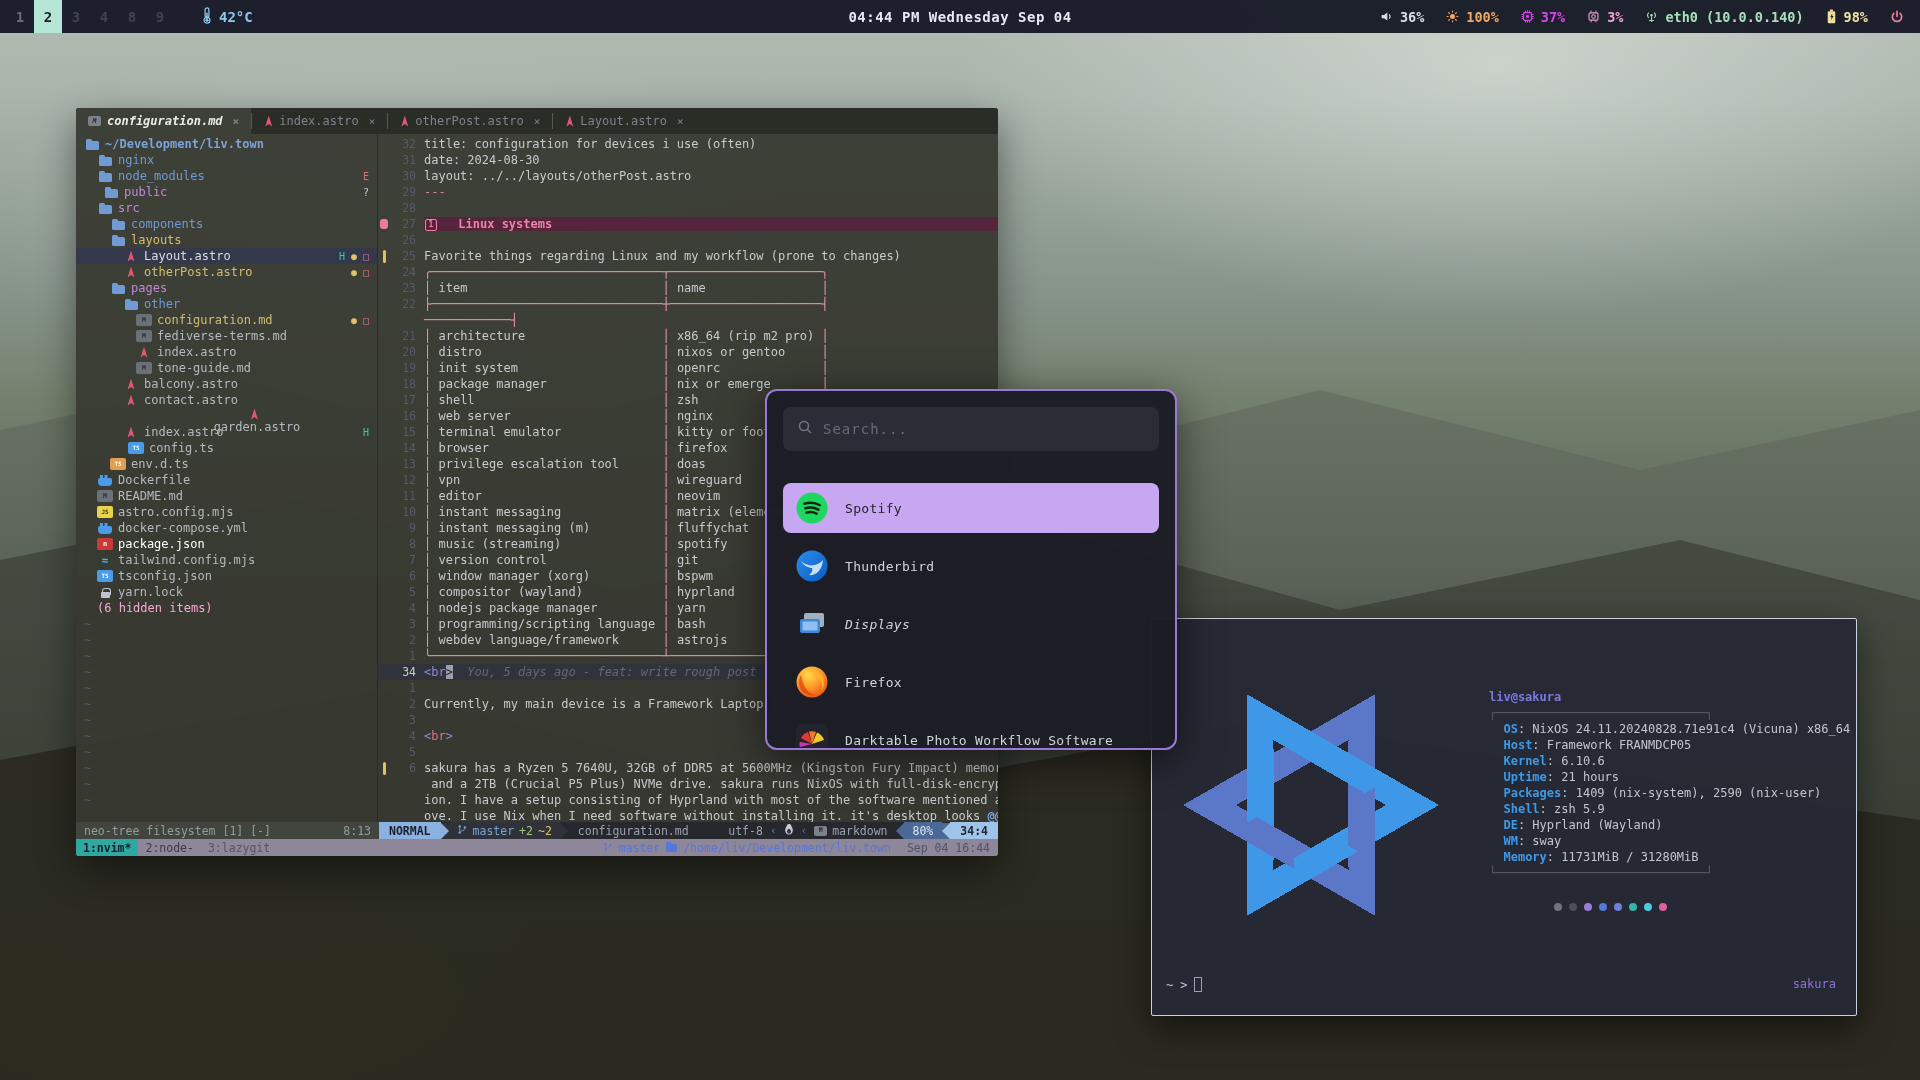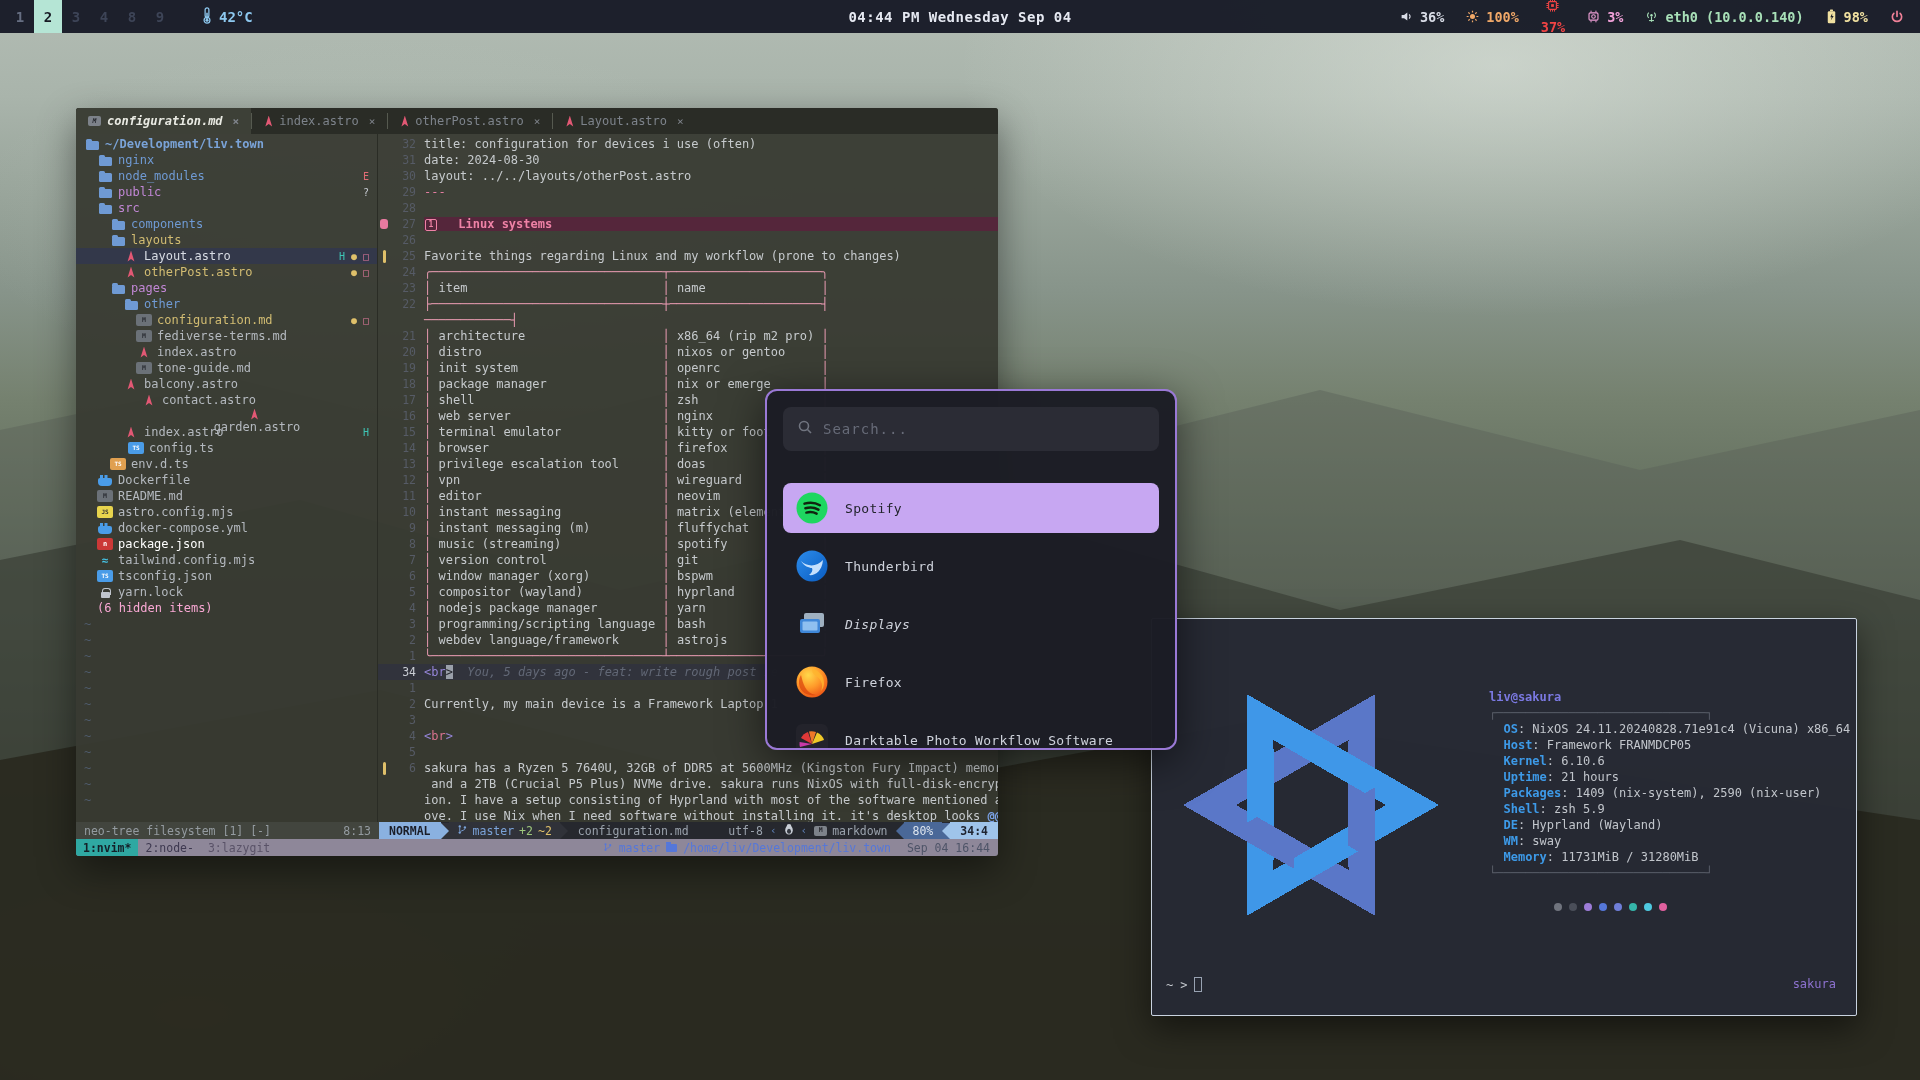--- a/index.html
+++ b/index.html
@@ -186,21 +186,21 @@
         <span>
           <svg viewBox="0 0 16 16" width="13" height="13">
             <circle cx="8" cy="8" r="3.1" fill="currentColor"></circle>
             <g stroke="currentColor" stroke-width="1.5">
               <path d="M8 .8v2.4M8 12.8v2.4M.8 8h2.4M12.8 8h2.4M2.9 2.9l1.7 1.7M11.4 11.4l1.7 1.7M13.1 2.9l-1.7 1.7M4.6 11.4l-1.7 1.7"></path>
             </g>
           </svg>
         </span>
         <span>100%</span>
       </div>
-      <div class="module" style="color: #ef4444; flex-direction: column;">
+      <div class="module" style="color: #d946ef;">
         <span>
           <svg viewBox="0 0 16 16" width="13" height="13">
             <rect x="3.2" y="3.2" width="9.6" height="9.6" rx="1" fill="none" stroke="currentColor" stroke-width="1.4"></rect>
             <rect x="6.3" y="6.3" width="3.4" height="3.4" fill="currentColor"></rect>
             <g stroke="currentColor" stroke-width="1.2">
               <path d="M5.5 .5v2M8 .5v2M10.5 .5v2M5.5 13.5v2M8 13.5v2M10.5 13.5v2M.5 5.5h2M.5 8h2M.5 10.5h2M13.5 5.5h2M13.5 8h2M13.5 10.5h2"></path>
             </g>
           </svg>
         </span>
         <span>37%</span>
@@ -271,34 +271,34 @@
         <span class="flame"></span>
         <span>Layout.astro</span>
         <span class="x">×</span>
       </div>
     </div>
   <div class="win-body">
     <aside class="neotree" id="neotree">
         <div class="trow" style="padding-left: 8px;"><span class="ic"><i class="fold"></i></span><span style="color: rgb(122, 163, 216); font-weight: bold;">~/Development/liv.town</span></div>
         <div class="trow" style="padding-left: 21px;"><span class="ic"><i class="fold"></i></span><span style="color: rgb(111, 154, 212);">nginx</span></div>
         <div class="trow" style="padding-left: 21px;"><span class="ic"><i class="fold"></i></span><span style="color: rgb(111, 154, 212);">node_modules</span><span class="badges"><span style="color: rgb(224, 108, 117);">E</span></span></div>
-        <div class="trow" style="padding-left: 21px;"><span class="ic"><i class="fold"></i></span><span style="color: rgb(194, 135, 214);">public</span><span class="badges"><span style="color: rgb(200, 204, 212);">?</span></span></div>
+        <div class="trow" style="padding-left: 27px;"><span class="ic"><i class="fold"></i></span><span style="color: rgb(194, 135, 214);">public</span><span class="badges"><span style="color: rgb(200, 204, 212);">?</span></span></div>
         <div class="trow" style="padding-left: 21px;"><span class="ic"><i class="fold"></i></span><span style="color: rgb(194, 135, 214);">src</span></div>
         <div class="trow" style="padding-left: 34px;"><span class="ic"><i class="fold"></i></span><span style="color: rgb(111, 154, 212);">components</span></div>
         <div class="trow" style="padding-left: 34px;"><span class="ic"><i class="fold"></i></span><span style="color: rgb(210, 188, 114);">layouts</span></div>
         <div class="trow selected" style="padding-left: 47px;"><span class="ic"><i class="flame"></i></span><span style="color: rgb(216, 220, 228);">Layout.astro</span><span class="badges"><span style="color: rgb(62, 197, 181);">H</span><span style="color: rgb(223, 192, 106);">●</span><span style="color: rgb(232, 122, 160);">□</span></span></div>
         <div class="trow" style="padding-left: 47px;"><span class="ic"><i class="flame"></i></span><span style="color: rgb(210, 188, 114);">otherPost.astro</span><span class="badges"><span style="color: rgb(223, 192, 106);">●</span><span style="color: rgb(232, 122, 160);">□</span></span></div>
         <div class="trow" style="padding-left: 34px;"><span class="ic"><i class="fold"></i></span><span style="color: rgb(194, 135, 214);">pages</span></div>
         <div class="trow" style="padding-left: 47px;"><span class="ic"><i class="fold"></i></span><span style="color: rgb(111, 154, 212);">other</span></div>
         <div class="trow" style="padding-left: 60px;"><span class="ic chip" style="background: rgb(107, 113, 120); color: rgb(42, 45, 52); font-size: 6.5px; font-weight: bold;">M</span><span style="color: rgb(210, 188, 114);">configuration.md</span><span class="badges"><span style="color: rgb(223, 192, 106);">●</span><span style="color: rgb(232, 122, 160);">□</span></span></div>
         <div class="trow" style="padding-left: 60px;"><span class="ic chip" style="background: rgb(107, 113, 120); color: rgb(42, 45, 52); font-size: 6.5px; font-weight: bold;">M</span><span style="color: rgb(180, 185, 191);">fediverse-terms.md</span></div>
         <div class="trow" style="padding-left: 60px;"><span class="ic"><i class="flame"></i></span><span style="color: rgb(180, 185, 191);">index.astro</span></div>
         <div class="trow" style="padding-left: 60px;"><span class="ic chip" style="background: rgb(107, 113, 120); color: rgb(42, 45, 52); font-size: 6.5px; font-weight: bold;">M</span><span style="color: rgb(180, 185, 191);">tone-guide.md</span></div>
         <div class="trow" style="padding-left: 47px;"><span class="ic"><i class="flame"></i></span><span style="color: rgb(180, 185, 191);">balcony.astro</span></div>
-        <div class="trow" style="padding-left: 65px;"><span class="ic"><i class="flame"></i></span><span style="color: rgb(180, 185, 191);">contact.astro</span></div>
+        <div class="trow" style="padding-left: 47px;"><span class="ic"><i class="flame"></i></span><span style="color: rgb(180, 185, 191);">contact.astro</span></div>
         <div class="trow" style="padding-left: 61px; flex-direction: column;"><span class="ic"><i class="flame"></i></span><span style="color: rgb(180, 185, 191);">garden.astro</span></div>
         <div class="trow" style="padding-left: 47px;"><span class="ic"><i class="flame"></i></span><span style="color: rgb(180, 185, 191);">index.astro</span><span class="badges"><span style="color: rgb(62, 197, 181);">H</span></span></div>
         <div class="trow" style="padding-left: 52px;"><span class="ic chip" style="background: rgb(74, 156, 232); color: rgb(255, 255, 255); font-size: 6px; font-weight: bold;">TS</span><span style="color: rgb(180, 185, 191);">config.ts</span></div>
         <div class="trow" style="padding-left: 34px;"><span class="ic chip" style="background: rgb(224, 160, 80); color: rgb(255, 255, 255); font-size: 6px; font-weight: bold;">TS</span><span style="color: rgb(180, 185, 191);">env.d.ts</span></div>
         <div class="trow" style="padding-left: 21px;"><span class="ic"><i class="whale"></i></span><span style="color: rgb(180, 185, 191);">Dockerfile</span></div>
         <div class="trow" style="padding-left: 21px;"><span class="ic chip" style="background: rgb(107, 113, 120); color: rgb(42, 45, 52); font-size: 6.5px; font-weight: bold;">M</span><span style="color: rgb(180, 185, 191);">README.md</span></div>
         <div class="trow" style="padding-left: 21px;"><span class="ic chip" style="background: rgb(232, 212, 77); color: rgb(51, 51, 51); font-size: 6px; font-weight: bold;">JS</span><span style="color: rgb(180, 185, 191);">astro.config.mjs</span></div>
         <div class="trow" style="padding-left: 21px;"><span class="ic"><i class="whale"></i></span><span style="color: rgb(180, 185, 191);">docker-compose.yml</span></div>
         <div class="trow" style="padding-left: 21px;"><span class="ic chip" style="background: rgb(203, 56, 55); color: rgb(255, 255, 255); font-size: 7px; font-weight: bold;">n</span><span style="color: #ffffff;">package.json</span></div>
         <div class="trow" style="padding-left: 21px;"><span class="ic" style="color: rgb(69, 197, 232); font-weight: bold; font-size: 11px;">≈</span><span style="color: rgb(180, 185, 191);">tailwind.config.mjs</span></div>

